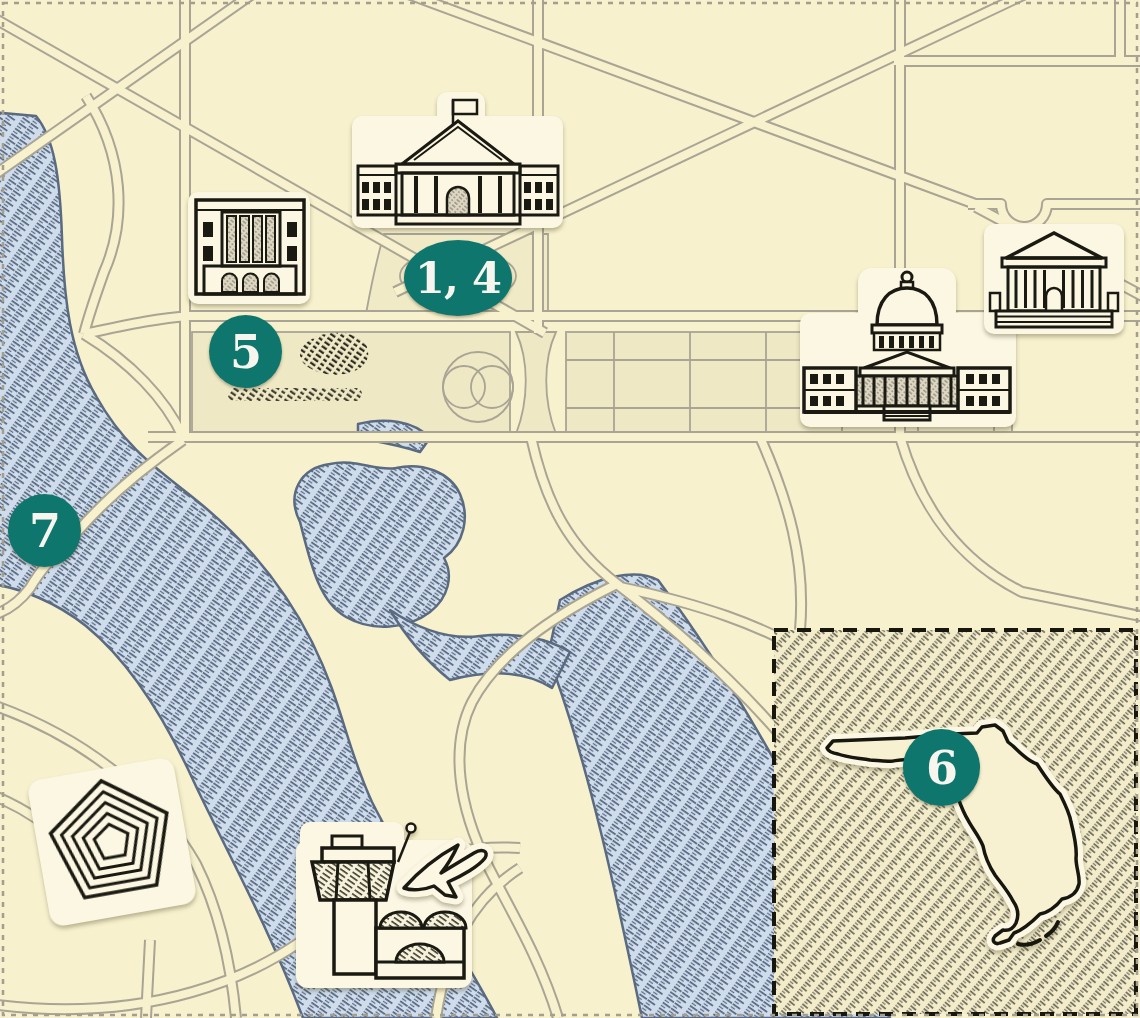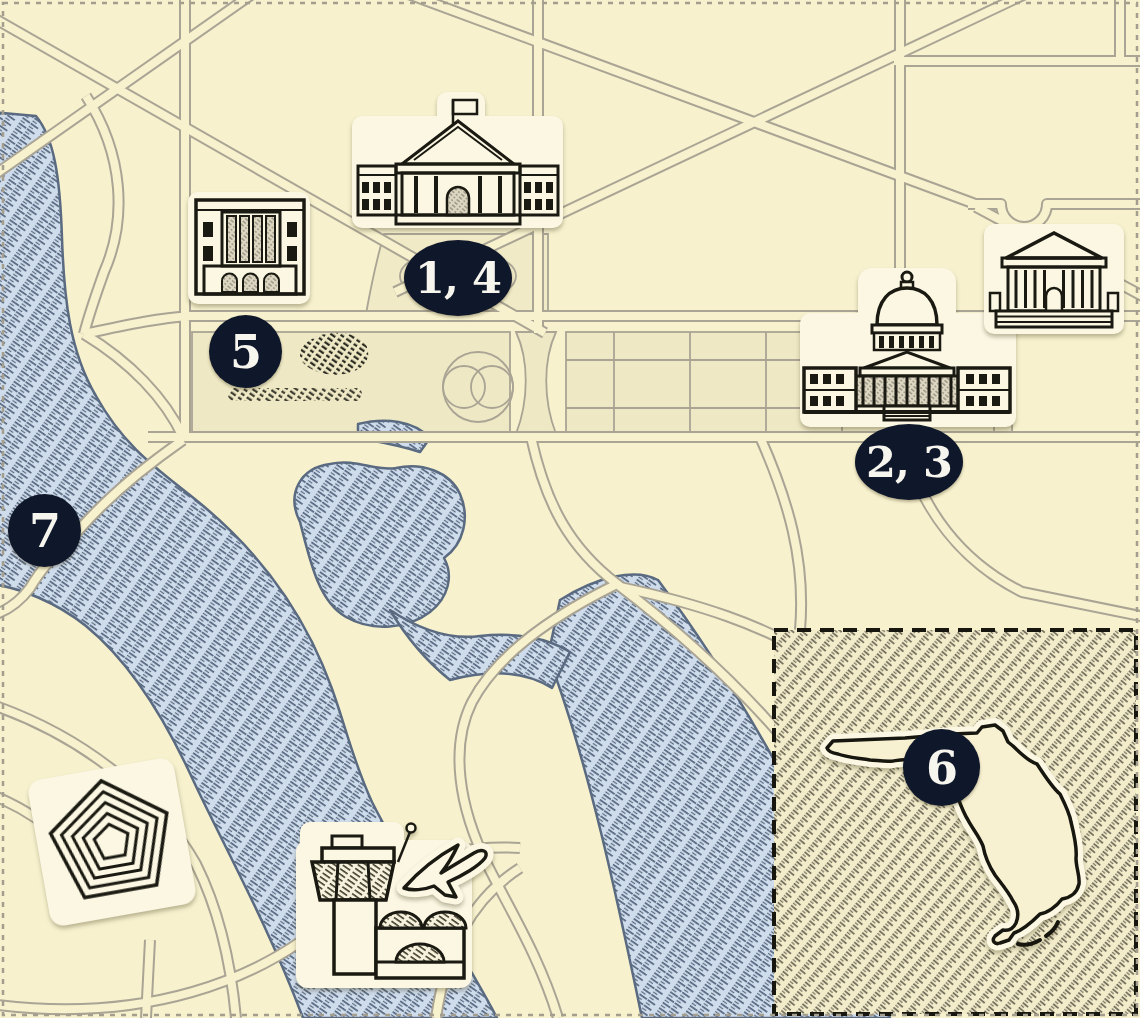--- a/index.html
+++ b/index.html
@@ -1,20 +1,20 @@
 <!DOCTYPE html>
 <html><head>
 <meta charset="utf-8">
 <style>
   html,body{margin:0;padding:0;background:#e8e2c6;}
   .stage{position:relative;width:1140px;height:1018px;overflow:hidden;background:#f7f1ce;
          font-family:"DejaVu Serif", serif;}
   .stage svg{position:absolute;left:0;top:0;}
   .card{filter:drop-shadow(0 3px 2px rgba(70,62,30,.35));}
-  .badge{position:absolute;background:#0f172a;color:#f6f5ee;display:flex;align-items:center;
+  .badge{position:absolute;background:#0f766e;color:#f6f5ee;display:flex;align-items:center;
          justify-content:center;border-radius:50%;font-weight:700;
          box-shadow:0 2px 3px rgba(60,52,20,.35);letter-spacing:-1px;line-height:1;
          font-family:"DejaVu Serif", serif; user-select:none;}
   .badge.wide{width:108px;height:76px;font-size:43px;}
   .badge.round{width:73px;height:73px;font-size:46px;}
   #badge-white-house{left:404px;top:240px;}
   #badge-federal{left:209px;top:315px;}
   #badge-capitol{left:855px;top:424px;}
   #badge-potomac{left:8px;top:494px;}
   #badge-florida{left:903px;top:729px;width:77px;height:77px;}
@@ -293,16 +293,15 @@
              C 479,866 462,876 448,882 L 456,897 L 445,895 L 434,886 C 424,890 412,891 404,888 Z" fill="#fbf7e3" stroke="#fbf7e3" stroke-width="15" stroke-linejoin="round"></path>
     <path d="M 404,888 C 418,872 438,856 458,845 C 452,858 446,867 441,873 L 474,853 C 482,848 489,851 485,858
              C 479,866 462,876 448,882 L 456,897 L 445,895 L 434,886 C 424,890 412,891 404,888 Z" fill="#fbf7e3" stroke="#1b1a12" stroke-width="3.5" stroke-linejoin="round"></path>
   </g>
 
   <rect x="3" y="3" width="1134" height="1012" fill="none" stroke="#a39e8d" stroke-width="2.5" stroke-dasharray="5 6"></rect>
 </svg>
 
 <div class="badge wide" id="badge-white-house">1, 4</div>
 <div class="badge round" id="badge-federal">5</div>
-<div class="badge wide" id="badge-capitol">2, 3</div>
 <div class="badge round" id="badge-potomac">7</div>
 <div class="badge round" id="badge-florida">6</div>
 </div>
 
 </body></html>

